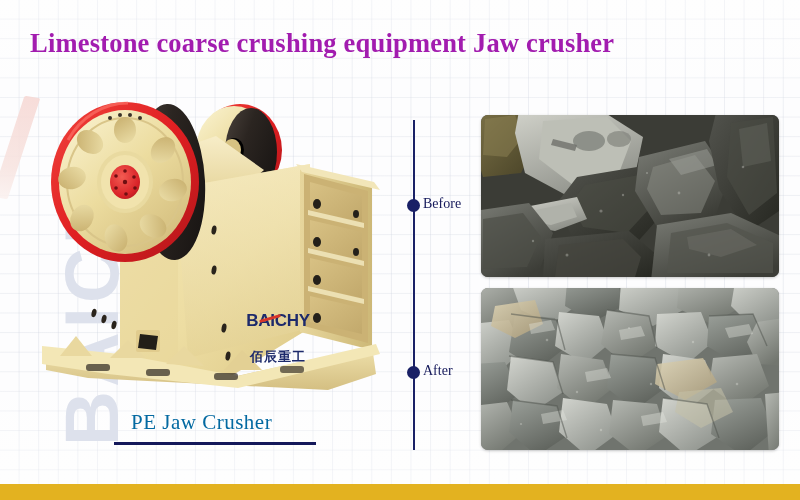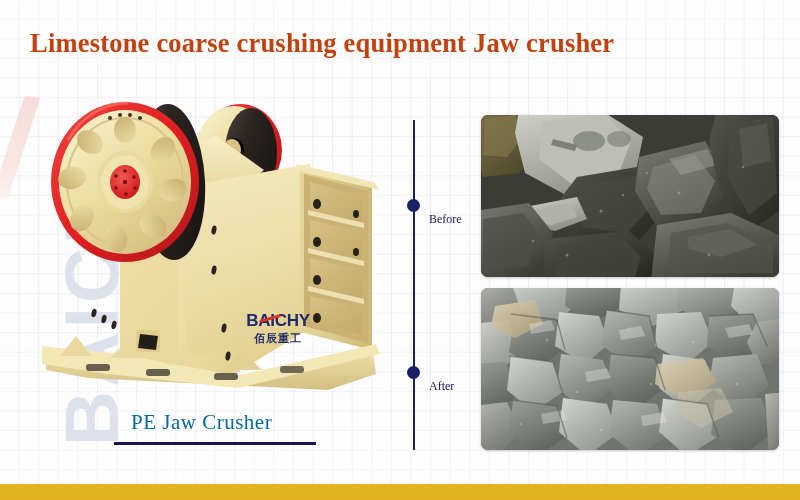--- a/index.html
+++ b/index.html
@@ -51,21 +51,21 @@
     background:linear-gradient(to bottom, #f6d7d3, #f7e3df 70%, #fbf1ef);
     transform:rotate(9deg) skewX(-9deg);
     border-radius:2px;
     opacity:.85;
   }
   
   .title {
     position:absolute;
     left:30px; top:28px;
     font-size:26.5px;
-    color:#c2410c;
+    color:#a21caf;
     font-family:"Liberation Serif", serif;
     letter-spacing:.2px;
     white-space:nowrap;
   }
   
   .caption {
     position:absolute;
     left:131px; top:410px;
     font-size:21px;
     color:#0369a1;
@@ -87,24 +87,23 @@
   }
   .tl-node { position:absolute; left:407px; }
   .tl-node.before { top:199px; }
   .tl-node.after  { top:366px; }
   .tl-dot {
     position:absolute; left:0; top:0;
     width:13px; height:13px; border-radius:50%;
     background:#192066;
   }
   .tl-label {
-    position:absolute; left:22px; top:-3px;
-    font-size:12px; color:#14185a;
+    position:absolute; left:16px; top:-3px;
+    font-size:14px; color:#14185a;
     white-space:nowrap;
-    margin-top:16px;
   }
   
   .photo {
     position:absolute;
     left:481px;
     width:298px;
     border-radius:7px;
     overflow:hidden;
     box-shadow:0 1px 3px rgba(0,0,0,.22);
   }
@@ -143,23 +142,23 @@
   }
   .logo-swoosh {
     position:absolute;
     left:27px; top:5px;
     width:22px; height:3px;
     background:#d8352a;
     transform:rotate(-16deg);
     border-radius:2px;
   }
   .logo-cn {
-    margin-top:3px;
-    font-family:Liberation Mono, monospace;
-    font-size:11px;
+    margin-top:21px;
+    font-family:Liberation Sans, sans-serif;
+    font-size:13px;
     font-weight:bold;
     color:#1d2a6b;
     letter-spacing:1px;
     line-height:12px;
   }
 </style>
 </head>
 <body>
 
 <div id="stage">

